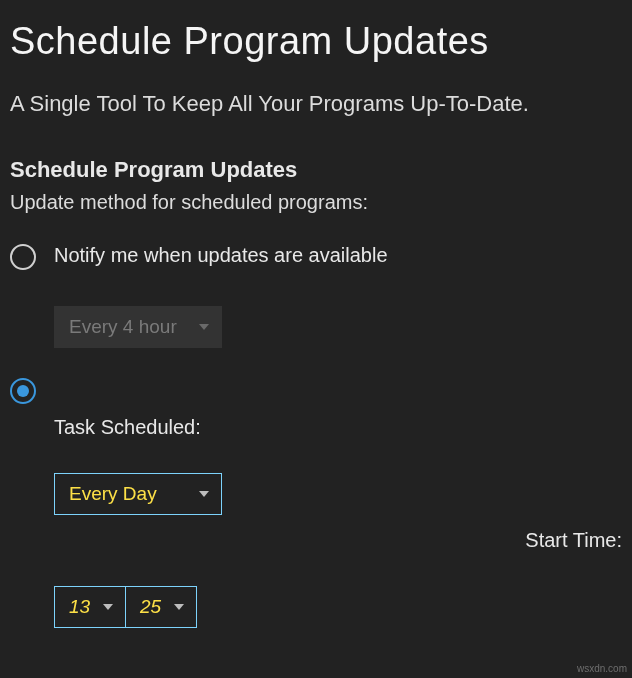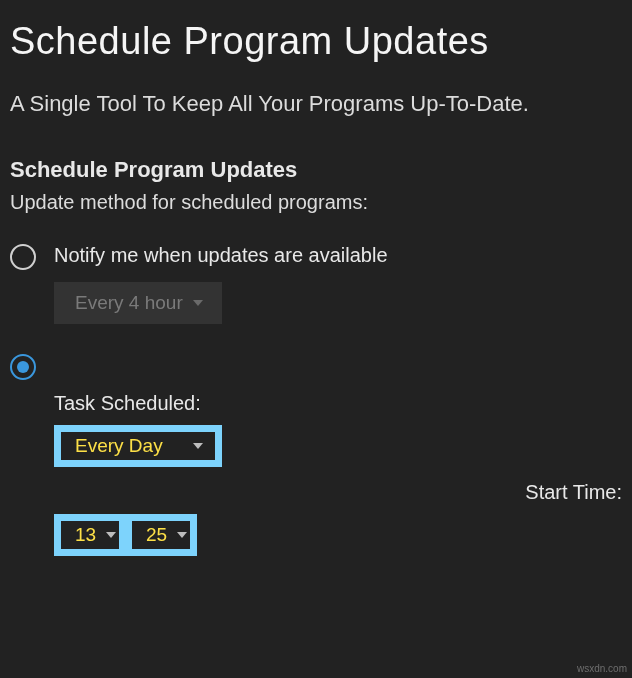--- a/index.html
+++ b/index.html
@@ -79,25 +79,26 @@
     }
     .field-label {
       font-size: 20px;
       color: #e8e8e8;
       margin-bottom: 10px;
     }
     .select {
       display: inline-flex;
       align-items: center;
       justify-content: space-between;
-      border: 7px solid #7dd3fc;
+      border: 1px solid #7dd3fc;
       background: #222222;
       height: 42px;
       padding: 0 12px 0 14px;
       cursor: pointer;
+      margin-top: 24px;
     }
     .select.disabled {
       background: #333333;
       border-color: #333333;
       cursor: default;
     }
     .select-value {
       font-size: 19px;
       color: #fde047;
     }
@@ -118,20 +119,21 @@
       border-top: 6px solid #bdbdbd;
       margin-left: 10px;
       flex-shrink: 0;
     }
     .select.disabled .caret {
       border-top-color: #6a6a6a;
     }
     .time-row {
       display: flex;
       gap: 0;
+      font-style: italic;
     }
     .time-row .select + .select {
       margin-left: -1px;
     }
     .watermark {
       position: absolute;
       bottom: 4px;
       right: 5px;
       font-size: 10px;
       color: #6e6e6e;

